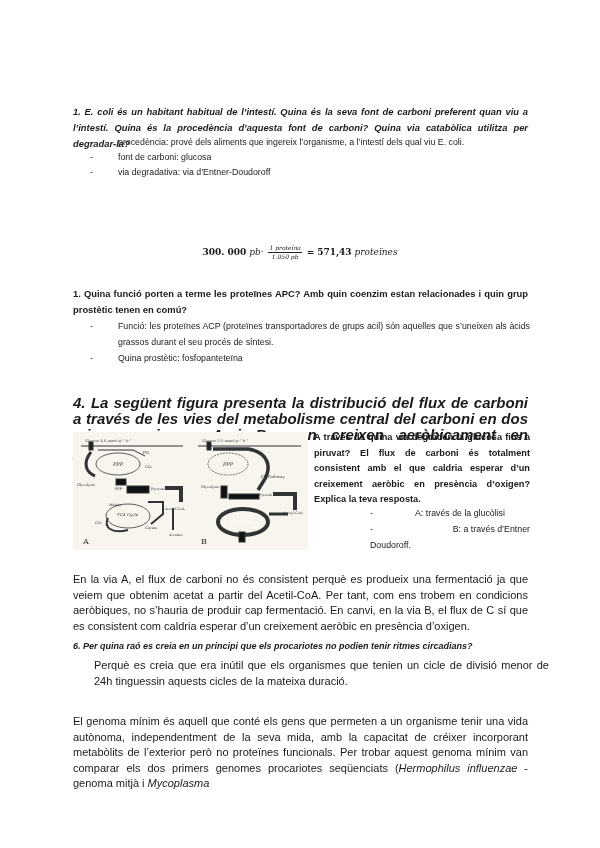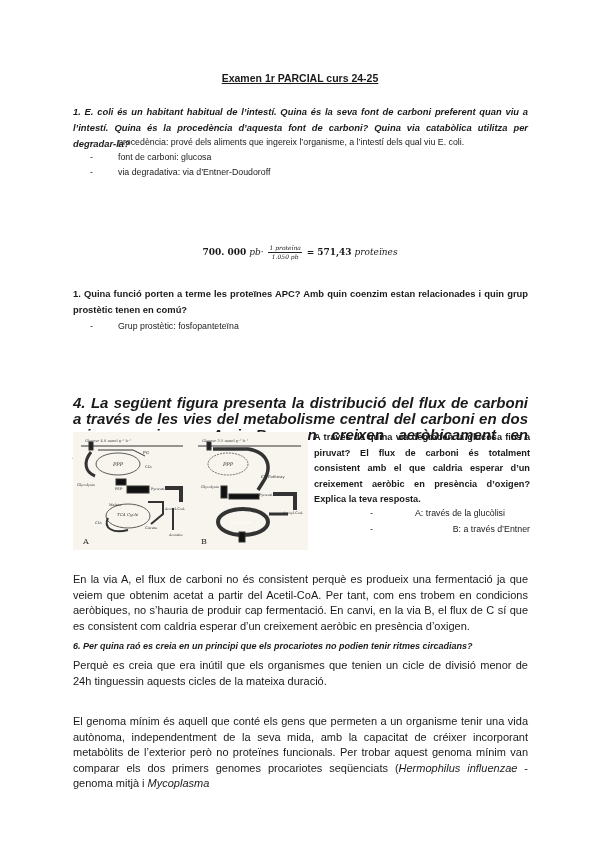--- a/index.html
+++ b/index.html
@@ -28,44 +28,44 @@
   .side-ans { position:absolute; left:370px; top:505px; width:160px; font-size:8.8px; line-height:16px; }
   .side-ans .row { position:relative; padding-left:45px; text-align:justify; }
   .side-ans .row .dash { position:absolute; left:0; }
   svg text { font-family:"DejaVu Serif", serif; }
 </style>
 </head>
 <body>
 
 <div class="page">
 
-  <div class="title">Examen 1r PARCIAL curs 24-25</div>
 
   <div class="q" style="top:86px;margin-top:18px;">1. E. coli és un habitant habitual de l’intestí. Quina és la seva font de carboni preferent quan viu a l’intestí. Quina és la procedència d’aquesta font de carboni? Quina via catabòlica utilitza per degradar-la?</div>
   <ul class="bullets" style="top:135px;">
     <li>procedència: prové dels aliments que ingereix l’organisme, a l’intestí dels qual viu E. coli.</li>
     <li>font de carboni: glucosa</li>
     <li>via degradativa: via d’Entner-Doudoroff</li>
   </ul>
 
   <div class="formula">
-    <span class="num">700. 000</span>
+    <span class="num">300. 000</span>
     <span class="it">pb·</span>
     <span class="frac">
       <span class="top">1 proteïna</span>
       <span>1.050 pb</span>
     </span>
     <span class="num">=</span>
     <span class="num">571,43</span>
     <span class="it">proteïnes</span>
   </div>
 
   <div class="q upright" style="top:286px;">1. Quina funció porten a terme les proteïnes APC? Amb quin coenzim estan relacionades i quin grup prostètic tenen en comú?</div>
   <ul class="bullets" style="top:318px; line-height:16px;">
-    <li>Grup prostètic: fosfopanteteïna</li>
+    <li>Funció: les proteïnes ACP (proteïnes transportadores de grups acil) són aquelles que s’uneixen als àcids grassos durant el seu procés de síntesi.</li>
+    <li>Quina prostètic: fosfopanteteïna</li>
   </ul>
 
   <div class="q" style="top:395px; font-size:15px;">4. La següent figura presenta la distribució del flux de carboni a través de les vies del metabolisme central del carboni en dos microorganismes A i B quan creixen aeròbicament en presència d’oxigen.</div>
 
   <div class="figure">
     <svg width="235" height="118" viewBox="0 0 235 118">
 
       <g stroke="#333" fill="none">
         <line x1="8" y1="14" x2="110" y2="14" stroke-width="1"></line>
         <text x="12" y="10" font-size="3.6" fill="#444" stroke="none">Glucose 4.0 mmol g⁻¹ h⁻¹</text>
@@ -119,22 +119,23 @@
   </div>
 
   <div class="side-q">A través de quina via degraden la glucosa fins a piruvat? El flux de carboni és totalment consistent amb el que caldria esperar d’un creixement aeròbic en presència d’oxigen? Explica la teva resposta.</div>
   <div class="side-ans">
     <div class="row">
       <span class="dash">-</span><span>A: través de la glucòlisi</span>
     </div>
     <div class="row" style="text-align:right;">
       <span class="dash">-</span><span>B: a través d’Entner</span>
     </div>
+    <div>Doudoroff.</div>
   </div>
 
   <div class="ans" style="top:572px;">En la via A, el flux de carboni no és consistent perquè es produeix una fermentació ja que veiem que obtenim acetat a partir del Acetil-CoA. Per tant, com ens trobem en condicions aeròbiques, no s’hauria de produir cap fermentació. En canvi, en la via B, el flux de C sí que es consistent com caldria esperar d’un creixement aeròbic en presència d’oxigen.</div>
 
   <div class="q" style="top:638px; font-size:9px;">6. Per quina raó es creia en un principi que els procariotes no podien tenir ritmes circadians?</div>
-  <div class="ans" style="top:658px;">Perquè es creia que era inútil que els organismes que tenien un cicle de divisió menor de 24h tinguessin aquests cicles de la mateixa duració.</div>
+  <div class="ans" style="top:658px;margin-left:21px;">Perquè es creia que era inútil que els organismes que tenien un cicle de divisió menor de 24h tinguessin aquests cicles de la mateixa duració.</div>
 
   <div class="ans" style="top:714px;"><span>El genoma mínim és aquell que conté els gens que permeten a un organisme tenir una vida autònoma, independentment de la seva mida, amb la capacitat de créixer incorporant metabòlits de l’exterior però no proteïnes funcionals. Per trobar aquest genoma mínim van comparar els dos primers genomes procariotes seqüenciats (</span><i>Hermophilus influenzae</i><span> - genoma mitjà i </span><i>Mycoplasma</i></div>
 
 </div>
 
 </body></html>

